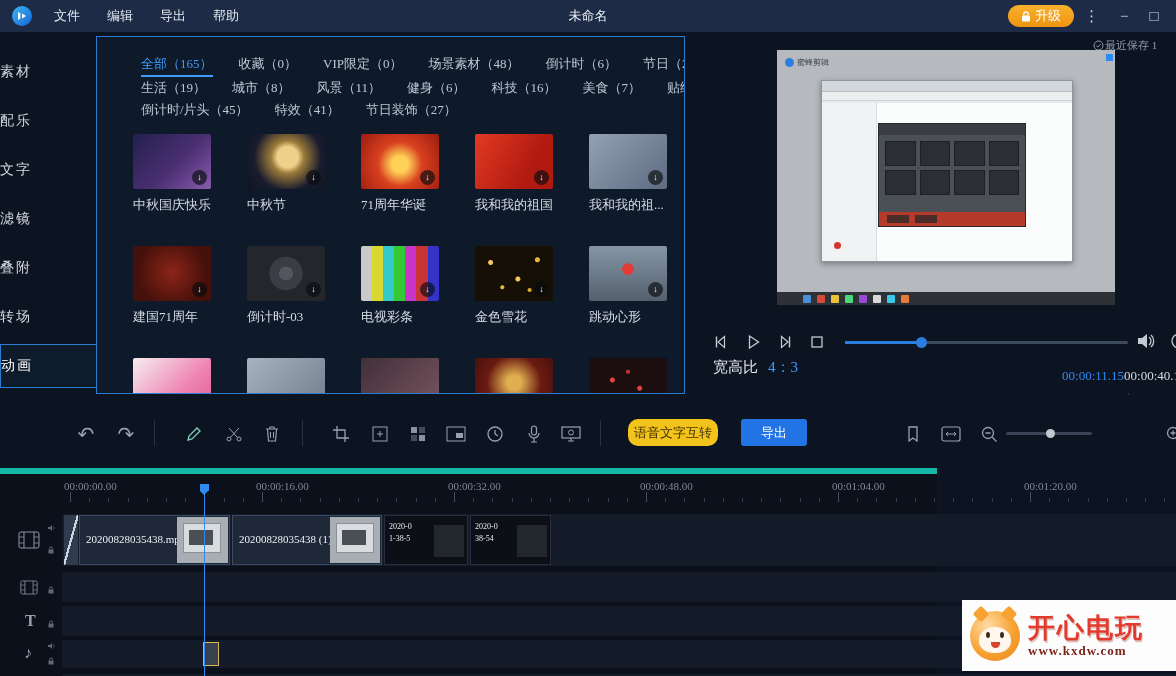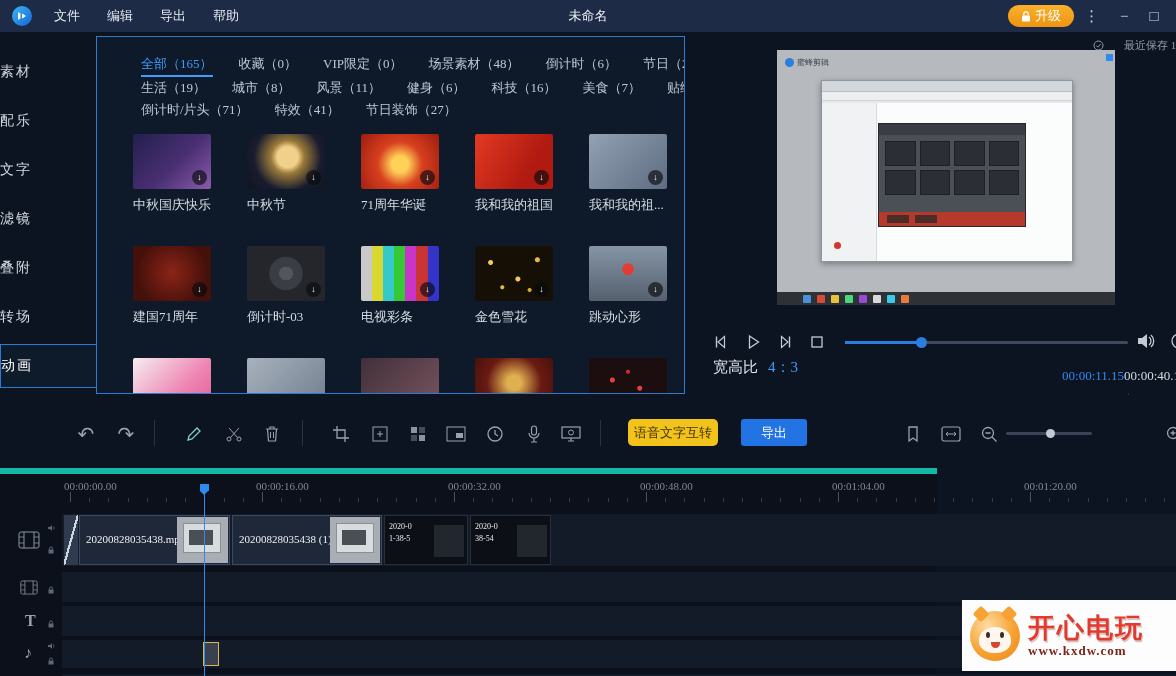--- a/index.html
+++ b/index.html
@@ -56,21 +56,21 @@
 .cell:nth-child(12) .thumb{background:linear-gradient(135deg,#a8b2be,#707c8c)}
 .cell:nth-child(13) .thumb{background:linear-gradient(135deg,#413039,#7a5560)}
 .cell:nth-child(14) .thumb{background:radial-gradient(circle at 50% 45%,#e0b050 0 14%,#6a1a12 55%,#40100a)}
 .cell:nth-child(15) .thumb{background-color:#1c0e0e;background-image:
   radial-gradient(circle at 30% 40%,#e34040 0 2px,transparent 3px),
   radial-gradient(circle at 65% 55%,#e34040 0 2px,transparent 3px),
   radial-gradient(circle at 50% 25%,#c83030 0 1.5px,transparent 2.5px)}
 
 
 .preview{position:absolute;left:685px;top:32px;width:491px;height:363px}
-.saved{position:absolute;left:408px;top:6px;display:flex;gap:20px;align-items:center;font-size:11px;color:#929dab;white-space:nowrap}
+.saved{position:absolute;left:408px;top:6px;display:flex;gap:1px;align-items:center;font-size:11px;color:#929dab;white-space:nowrap}
 .video{position:absolute;left:92px;top:18px;width:338px;height:255px;background:#b6babf;overflow:hidden}
 .seldot{position:absolute;left:421px;top:22px;width:7px;height:7px;background:#2e8bf0}
 .vwm{position:absolute;left:8px;top:7px;display:flex;gap:3px;align-items:center;font-size:8px;color:#3a4048}
 .vwm i{width:9px;height:9px;border-radius:50%;background:#2b7de0;display:inline-block}
 .dwin{position:absolute;left:44px;top:30px;width:252px;height:182px;background:#e6e8ea;border:1px solid #8f959c;box-shadow:0 2px 6px rgba(0,0,0,.35)}
 .dwin-title{height:11px;background:#d2d7db;border-bottom:1px solid #b8bec4}
 .dwin-menu{height:9px;background:#eceeef;border-bottom:1px solid #d0d4d8}
 .dwin-body{position:absolute;left:0;top:22px;right:0;bottom:0;background:#fbfcfc}
 .dwin-body:before{content:"";position:absolute;left:0;top:0;width:54px;height:100%;background:#f0f2f3;border-right:1px solid #d8dcdf}
 .dialog{position:absolute;left:56px;top:20px;width:148px;height:104px;background:#4b4f56;border:1px solid #26282c}
@@ -95,21 +95,21 @@
 .ptime .sep{color:#8a95a3;margin:0 4px}
 .ptime .tot{color:#d6dce4}
 
 
 .toolbar{position:absolute;left:0;top:395px;width:1176px;height:73px;background:#0d1421}
 .tico{position:absolute;top:29px;width:20px;height:20px;color:#97a2af;display:flex;align-items:center;justify-content:center;cursor:pointer}
 .tico.glyph{font-size:20px;line-height:20px}
 .tico.edit{color:#7fd0bd}
 .sep{position:absolute;top:25px;width:1px;height:26px;background:#283242}
 .btn-stt{position:absolute;left:628px;top:24px;width:90px;height:27px;background:#f2c31b;color:#443300;font-size:13px;
-  border-radius:5px;display:flex;align-items:center;justify-content:center;cursor:pointer}
+  border-radius:10px;display:flex;align-items:center;justify-content:center;cursor:pointer}
 .btn-export{position:absolute;left:741px;top:24px;width:66px;height:27px;background:#2273e3;color:#fff;font-size:13px;
   border-radius:3px;display:flex;align-items:center;justify-content:center;cursor:pointer}
 .zslider{position:absolute;left:1006px;top:37px;width:86px;height:3px;background:#3a4456;border-radius:2px;cursor:pointer}
 .zslider .knob{position:absolute;left:40px;top:-3px;width:9px;height:9px;border-radius:50%;background:#c2c9d2}
 
 
 .timeline{position:absolute;left:0;top:468px;width:937px;height:208px;background:#0b101a;border-top:6px solid #14b8a6}
 .rlabel{position:absolute;top:6px;font-size:11px;color:#7e8896;white-space:nowrap}
 .ticks{position:absolute;left:62px;top:18px;width:1114px;height:10px;
   background-image:repeating-linear-gradient(90deg,#465061 0 1px,transparent 1px 192px),
@@ -206,21 +206,21 @@
       <div class="tabrow">
         <span class="tab">生活（19）</span>
         <span class="tab">城市（8）</span>
         <span class="tab">风景（11）</span>
         <span class="tab">健身（6）</span>
         <span class="tab">科技（16）</span>
         <span class="tab">美食（7）</span>
         <span class="tab">贴纸（18）</span>
       </div>
       <div class="tabrow">
-        <span class="tab">倒计时/片头（71）</span>
+        <span class="tab">倒计时/片头（45）</span>
         <span class="tab">特效（41）</span>
         <span class="tab">节日装饰（27）</span>
       </div>
     </div>
     <div class="grid">
       <div class="cell">
           <div class="thumb">
             <span class="dl">↓</span>
           </div>
           <div class="clabel">中秋国庆快乐</div>

